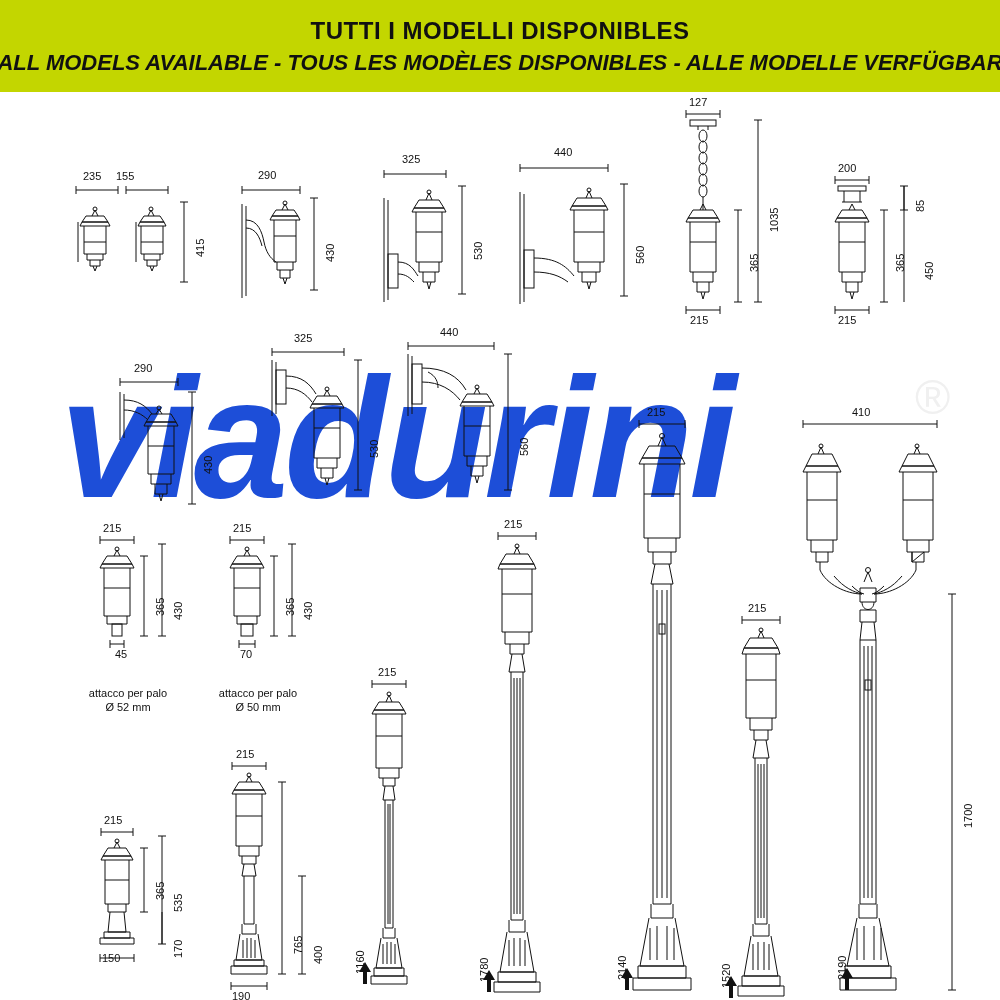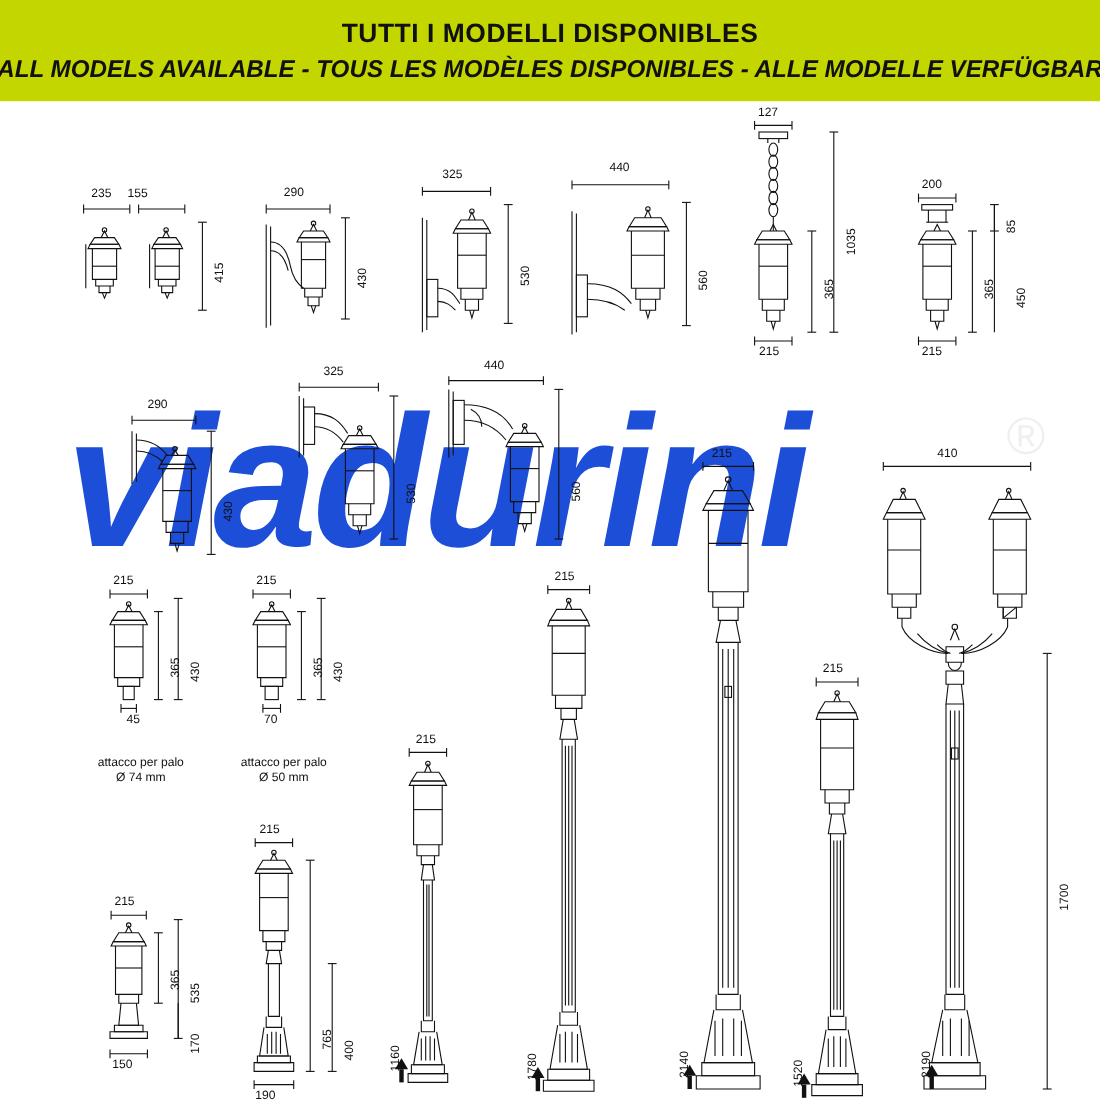--- a/index.html
+++ b/index.html
@@ -439,21 +439,21 @@
     </g>
   </svg>
   <div class="dim" style="left:17px;top:-18px;">215</div>
   <div class="dim" style="left:24px;top:108px;">70</div>
   <div class="dim vert" style="left:68px;top:76px;">365</div>
   <div class="dim vert" style="left:86px;top:80px;">430</div>
 </div>
 
 <div class="note" style="left:68px;top:594px;width:120px;">
   <div>attacco per palo</div>
-  <div>Ø 74 mm</div>
+  <div>Ø 52 mm</div>
 </div>
 <div class="note" style="left:198px;top:594px;width:120px;">
   <div>attacco per palo</div>
   <div>Ø 50 mm</div>
 </div>
 
 <div class="fig" style="left:86px;top:740px;">
   <svg width="100" height="160" viewBox="0 0 100 160">
     <g stroke="#111" stroke-width="1" fill="none">
       <path d="M28 16 l3 -6 l3 6"></path>
@@ -477,21 +477,21 @@
       <line x1="58" y1="16" x2="58" y2="80"></line>
           <line x1="54" y1="16" x2="62" y2="16"></line>
           <line x1="54" y1="80" x2="62" y2="80"></line>
       <line x1="76" y1="4" x2="76" y2="112"></line>
           <line x1="72" y1="4" x2="80" y2="4"></line>
           <line x1="72" y1="112" x2="80" y2="112"></line>
       <line x1="76" y1="80" x2="76" y2="112"></line>
     </g>
   </svg>
   <div class="dim" style="left:18px;top:-18px;">215</div>
-  <div class="dim" style="left:16px;top:130px;">150</div>
+  <div class="dim" style="left:16px;top:120px;">150</div>
   <div class="dim vert" style="left:68px;top:68px;">365</div>
   <div class="dim vert" style="left:86px;top:80px;">535</div>
   <div class="dim vert" style="left:86px;top:126px;">170</div>
 </div>
 
 <div class="fig" style="left:216px;top:672px;">
   <svg width="110" height="230" viewBox="0 0 110 230">
     <g stroke="#111" stroke-width="1" fill="none">
       <path d="M30 18 l3 -6 l3 6"></path>
       <circle cx="33" cy="11" r="2"></circle>

